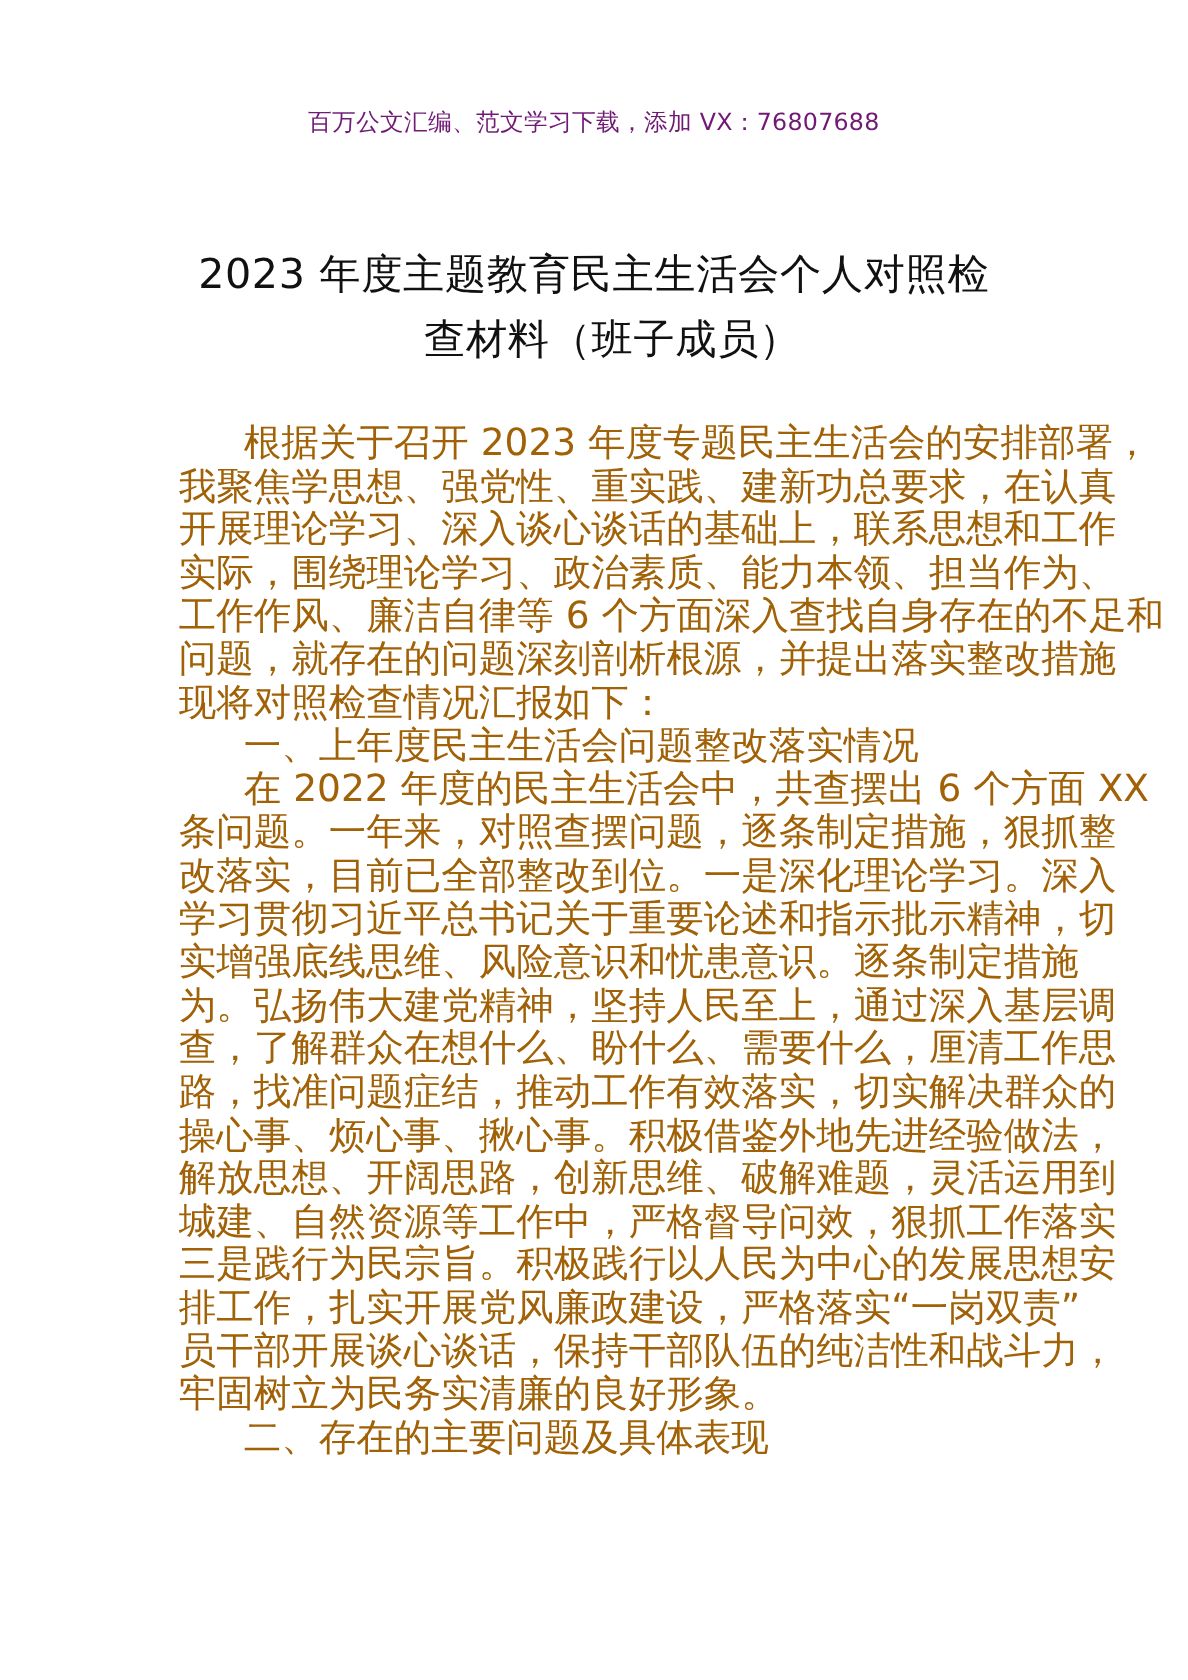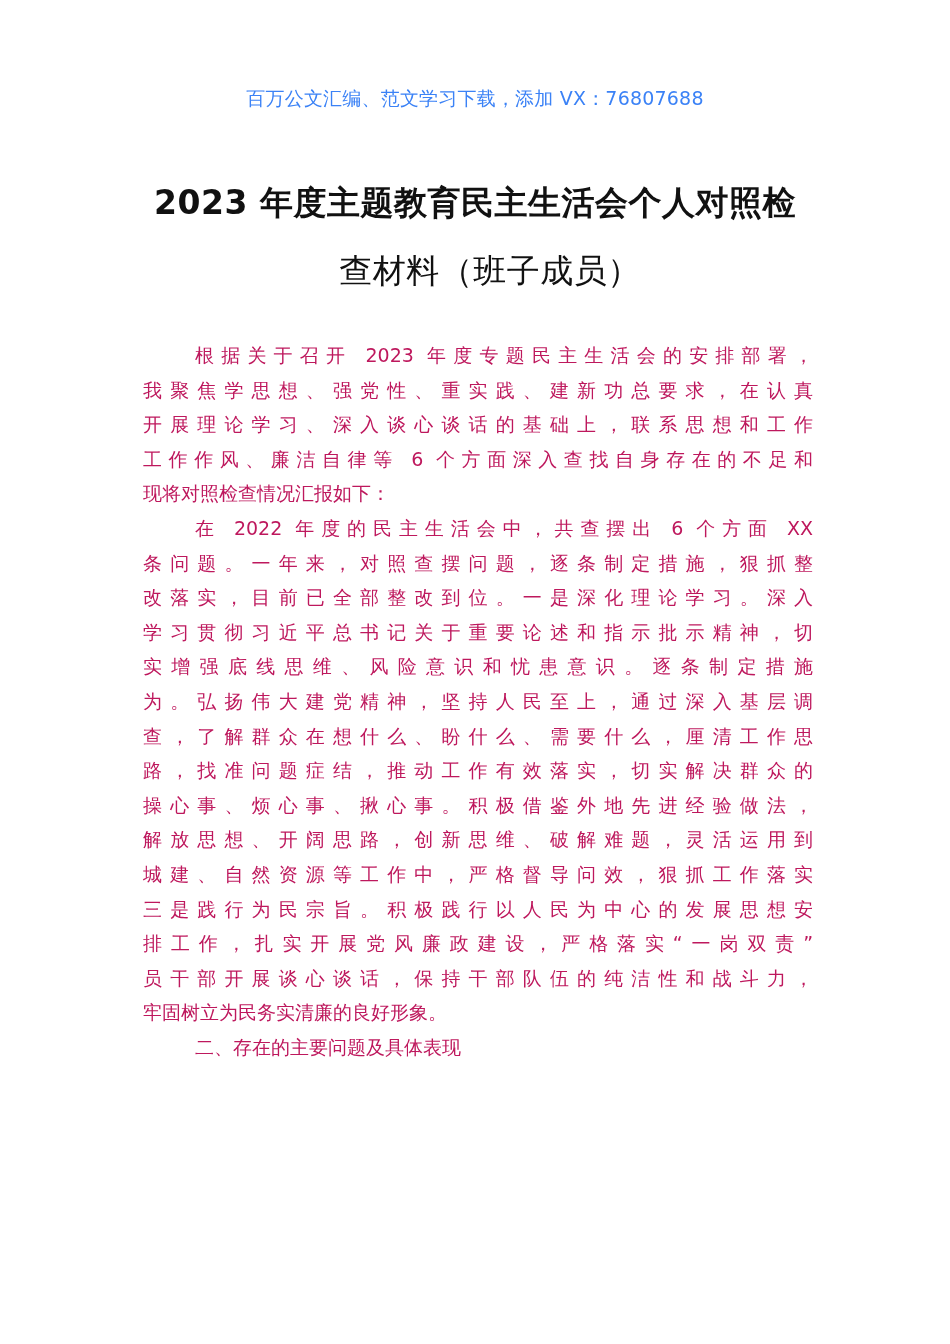--- a/index.html
+++ b/index.html
@@ -23,46 +23,46 @@
       background: #ffffff;
     }
     .watermark {
       position: absolute;
       top: 84px;
       left: 0;
       width: 950px;
       text-align: center;
       font-size: 19px;
       line-height: 28px;
-      color: #3b82f6;
+      color: #701a75;
       letter-spacing: 0.2px;
     }
     .title {
       position: absolute;
       left: 0;
       width: 950px;
       text-align: center;
       font-size: 33px;
       color: #111111;
       letter-spacing: 0.5px;
     }
-    .title.l1 { top: 180px; line-height: 46px; font-weight: bold; }
+    .title.l1 { top: 196px; line-height: 46px; }
     .title.l2 { top: 248px; line-height: 46px; padding-left: 15px; }
     .body {
       position: absolute;
       left: 143px;
       top: 338px;
       width: 670px;
     }
     .line {
       height: 34.6px;
       line-height: 34.6px;
-      font-size: 19px;
+      font-size: 30px;
       white-space: nowrap;
-      color: #be185d;
+      color: #a16207;
       text-align: justify;
       text-align-last: justify;
     }
     .line.last {
       text-align-last: left;
     }
     .line.indent {
       padding-left: 52px;
     }
     .line.heading {
@@ -78,24 +78,27 @@
 
   <div class="title l1">2023 年度主题教育民主生活会个人对照检</div>
   <div class="title l2">查材料（班子成员）</div>
 
   <div class="body">
 
     <div>
       <div class="line indent">根据关于召开 2023 年度专题民主生活会的安排部署，</div>
       <div class="line">我聚焦学思想、强党性、重实践、建新功总要求，在认真</div>
       <div class="line">开展理论学习、深入谈心谈话的基础上，联系思想和工作</div>
+      <div class="line">实际，围绕理论学习、政治素质、能力本领、担当作为、</div>
       <div class="line">工作作风、廉洁自律等 6 个方面深入查找自身存在的不足和</div>
+      <div class="line">问题，就存在的问题深刻剖析根源，并提出落实整改措施</div>
       <div class="line last">现将对照检查情况汇报如下：</div>
     </div>
 
+    <div class="line indent heading">一、上年度民主生活会问题整改落实情况</div>
 
     <div>
       <div class="line indent">在 2022 年度的民主生活会中，共查摆出 6 个方面 XX</div>
       <div class="line">条问题。一年来，对照查摆问题，逐条制定措施，狠抓整</div>
       <div class="line">改落实，目前已全部整改到位。一是深化理论学习。深入</div>
       <div class="line">学习贯彻习近平总书记关于重要论述和指示批示精神，切</div>
       <div class="line">实增强底线思维、风险意识和忧患意识。逐条制定措施</div>
       <div class="line">为。弘扬伟大建党精神，坚持人民至上，通过深入基层调</div>
       <div class="line">查，了解群众在想什么、盼什么、需要什么，厘清工作思</div>
       <div class="line">路，找准问题症结，推动工作有效落实，切实解决群众的</div>

